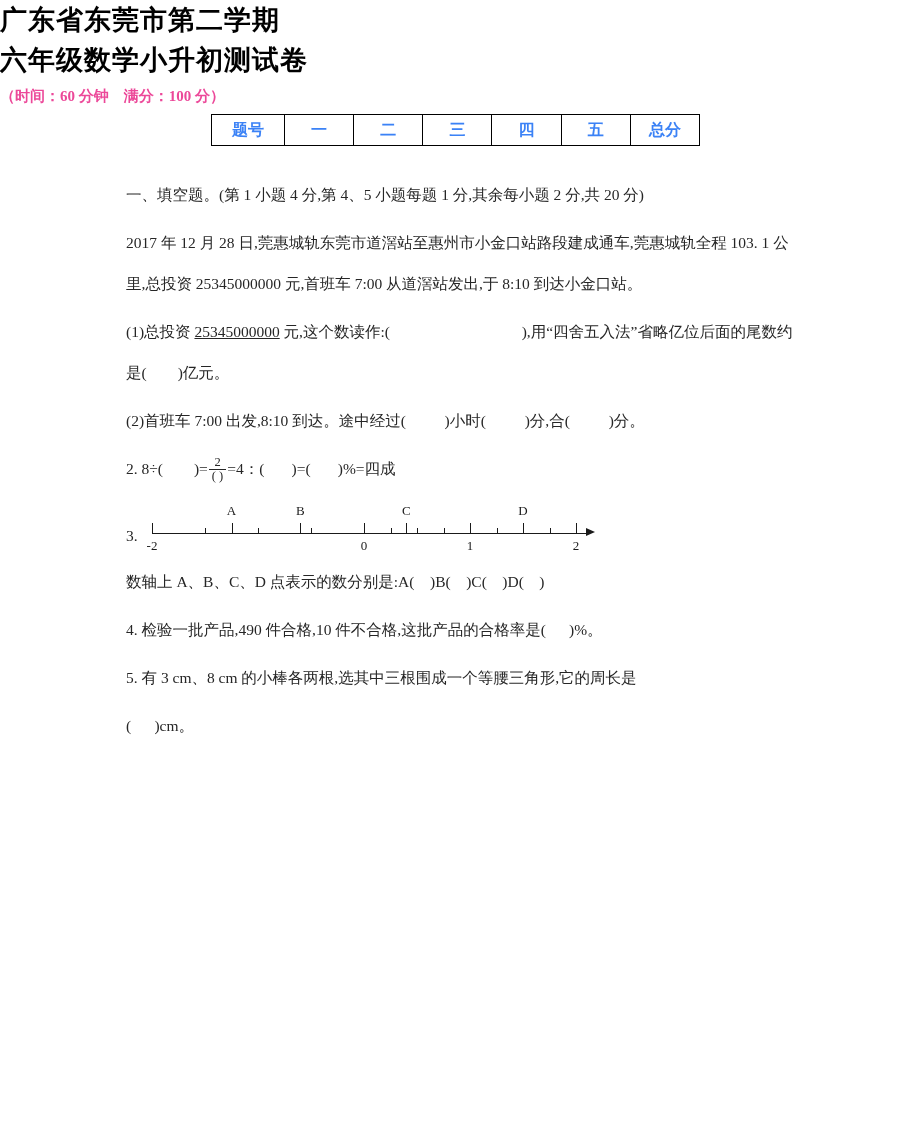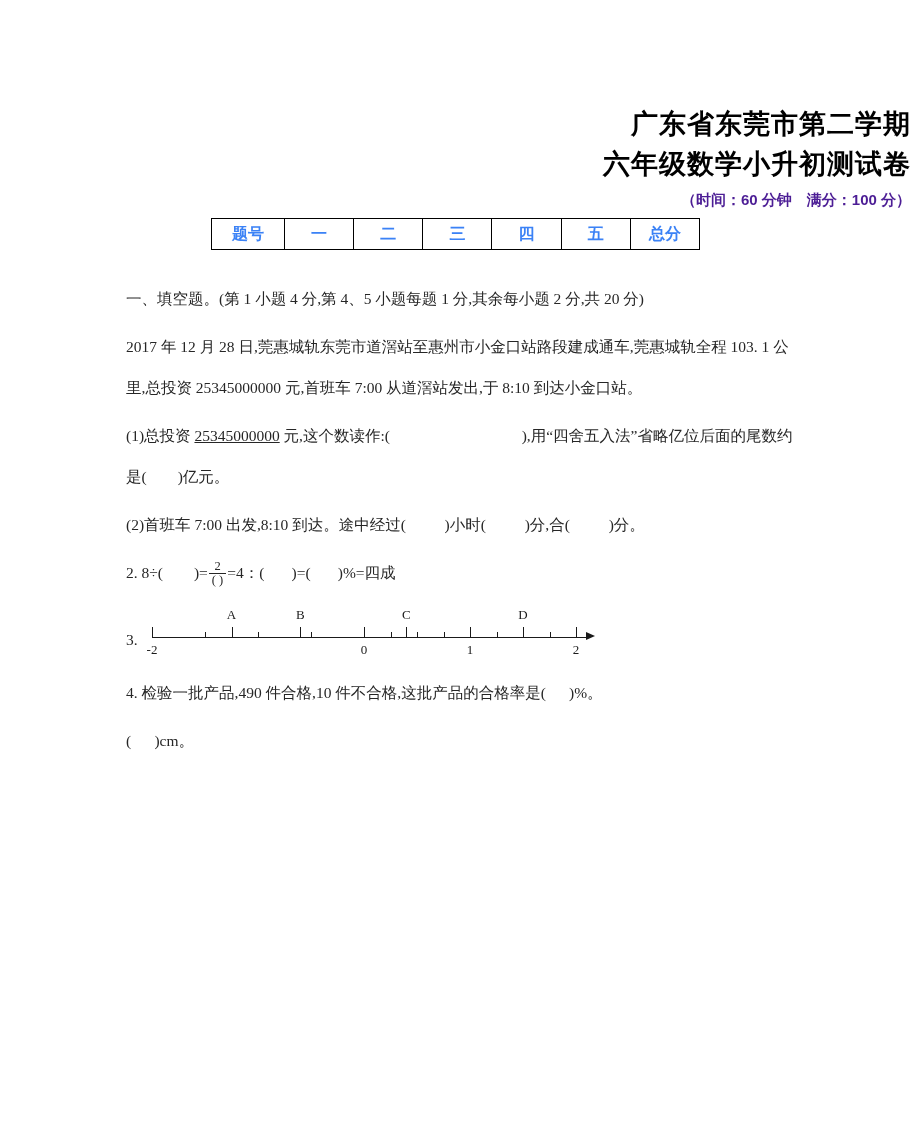--- a/index.html
+++ b/index.html
@@ -18,38 +18,37 @@
   }
 
   .page {
     position: absolute;
     inset: 0;
     padding: 0;
   }
 
   
   .title-block {
-    text-align: right;
-    margin-top: 104px;
+    text-align: left;
   }
   .title-line {
     font-family: "DejaVu Sans", "Liberation Sans", sans-serif;
     font-weight: bold;
     font-size: 27px;
     line-height: 40px;
     letter-spacing: 1px;
     color: #000;
   }
   .subtitle {
-    font-family: Liberation Sans, sans-serif;
+    font-family: Liberation Serif, serif;
     font-weight: bold;
     font-size: 15px;
     line-height: 24px;
     margin-top: 4px;
-    color: #4c1d95;
+    color: #ec4899;
   }
 
   
   .score-table-wrap {
     display: flex;
     justify-content: center;
     margin-top: 6px;
   }
   table.score-table {
     border-collapse: collapse;
@@ -254,21 +253,23 @@
             <div class="tick" style="left: 148.4px;"></div>
             <div class="pt-label" style="left: 148.4px;">B</div>
             <div class="tick" style="left: 254.4px;"></div>
             <div class="pt-label" style="left: 254.4px;">C</div>
             <div class="tick" style="left: 371px;"></div>
             <div class="pt-label" style="left: 371px;">D</div>
           </div>
       </div>
     </div>
 
+    <p class="ptext">数轴上 A、B、C、D 点表示的数分别是:A(    )B(    )C(    )D(    )</p>
 
     <p class="ptext gap">4. 检验一批产品,490 件合格,10 件不合格,这批产品的合格率是(      )%。</p>
 
+    <p class="ptext gap">5. 有 3 cm、8 cm 的小棒各两根,选其中三根围成一个等腰三角形,它的周长是</p>
     <p class="ptext gap">(      )cm。</p>
 
   </div>
 
 
 </div>
 
 </body></html>

